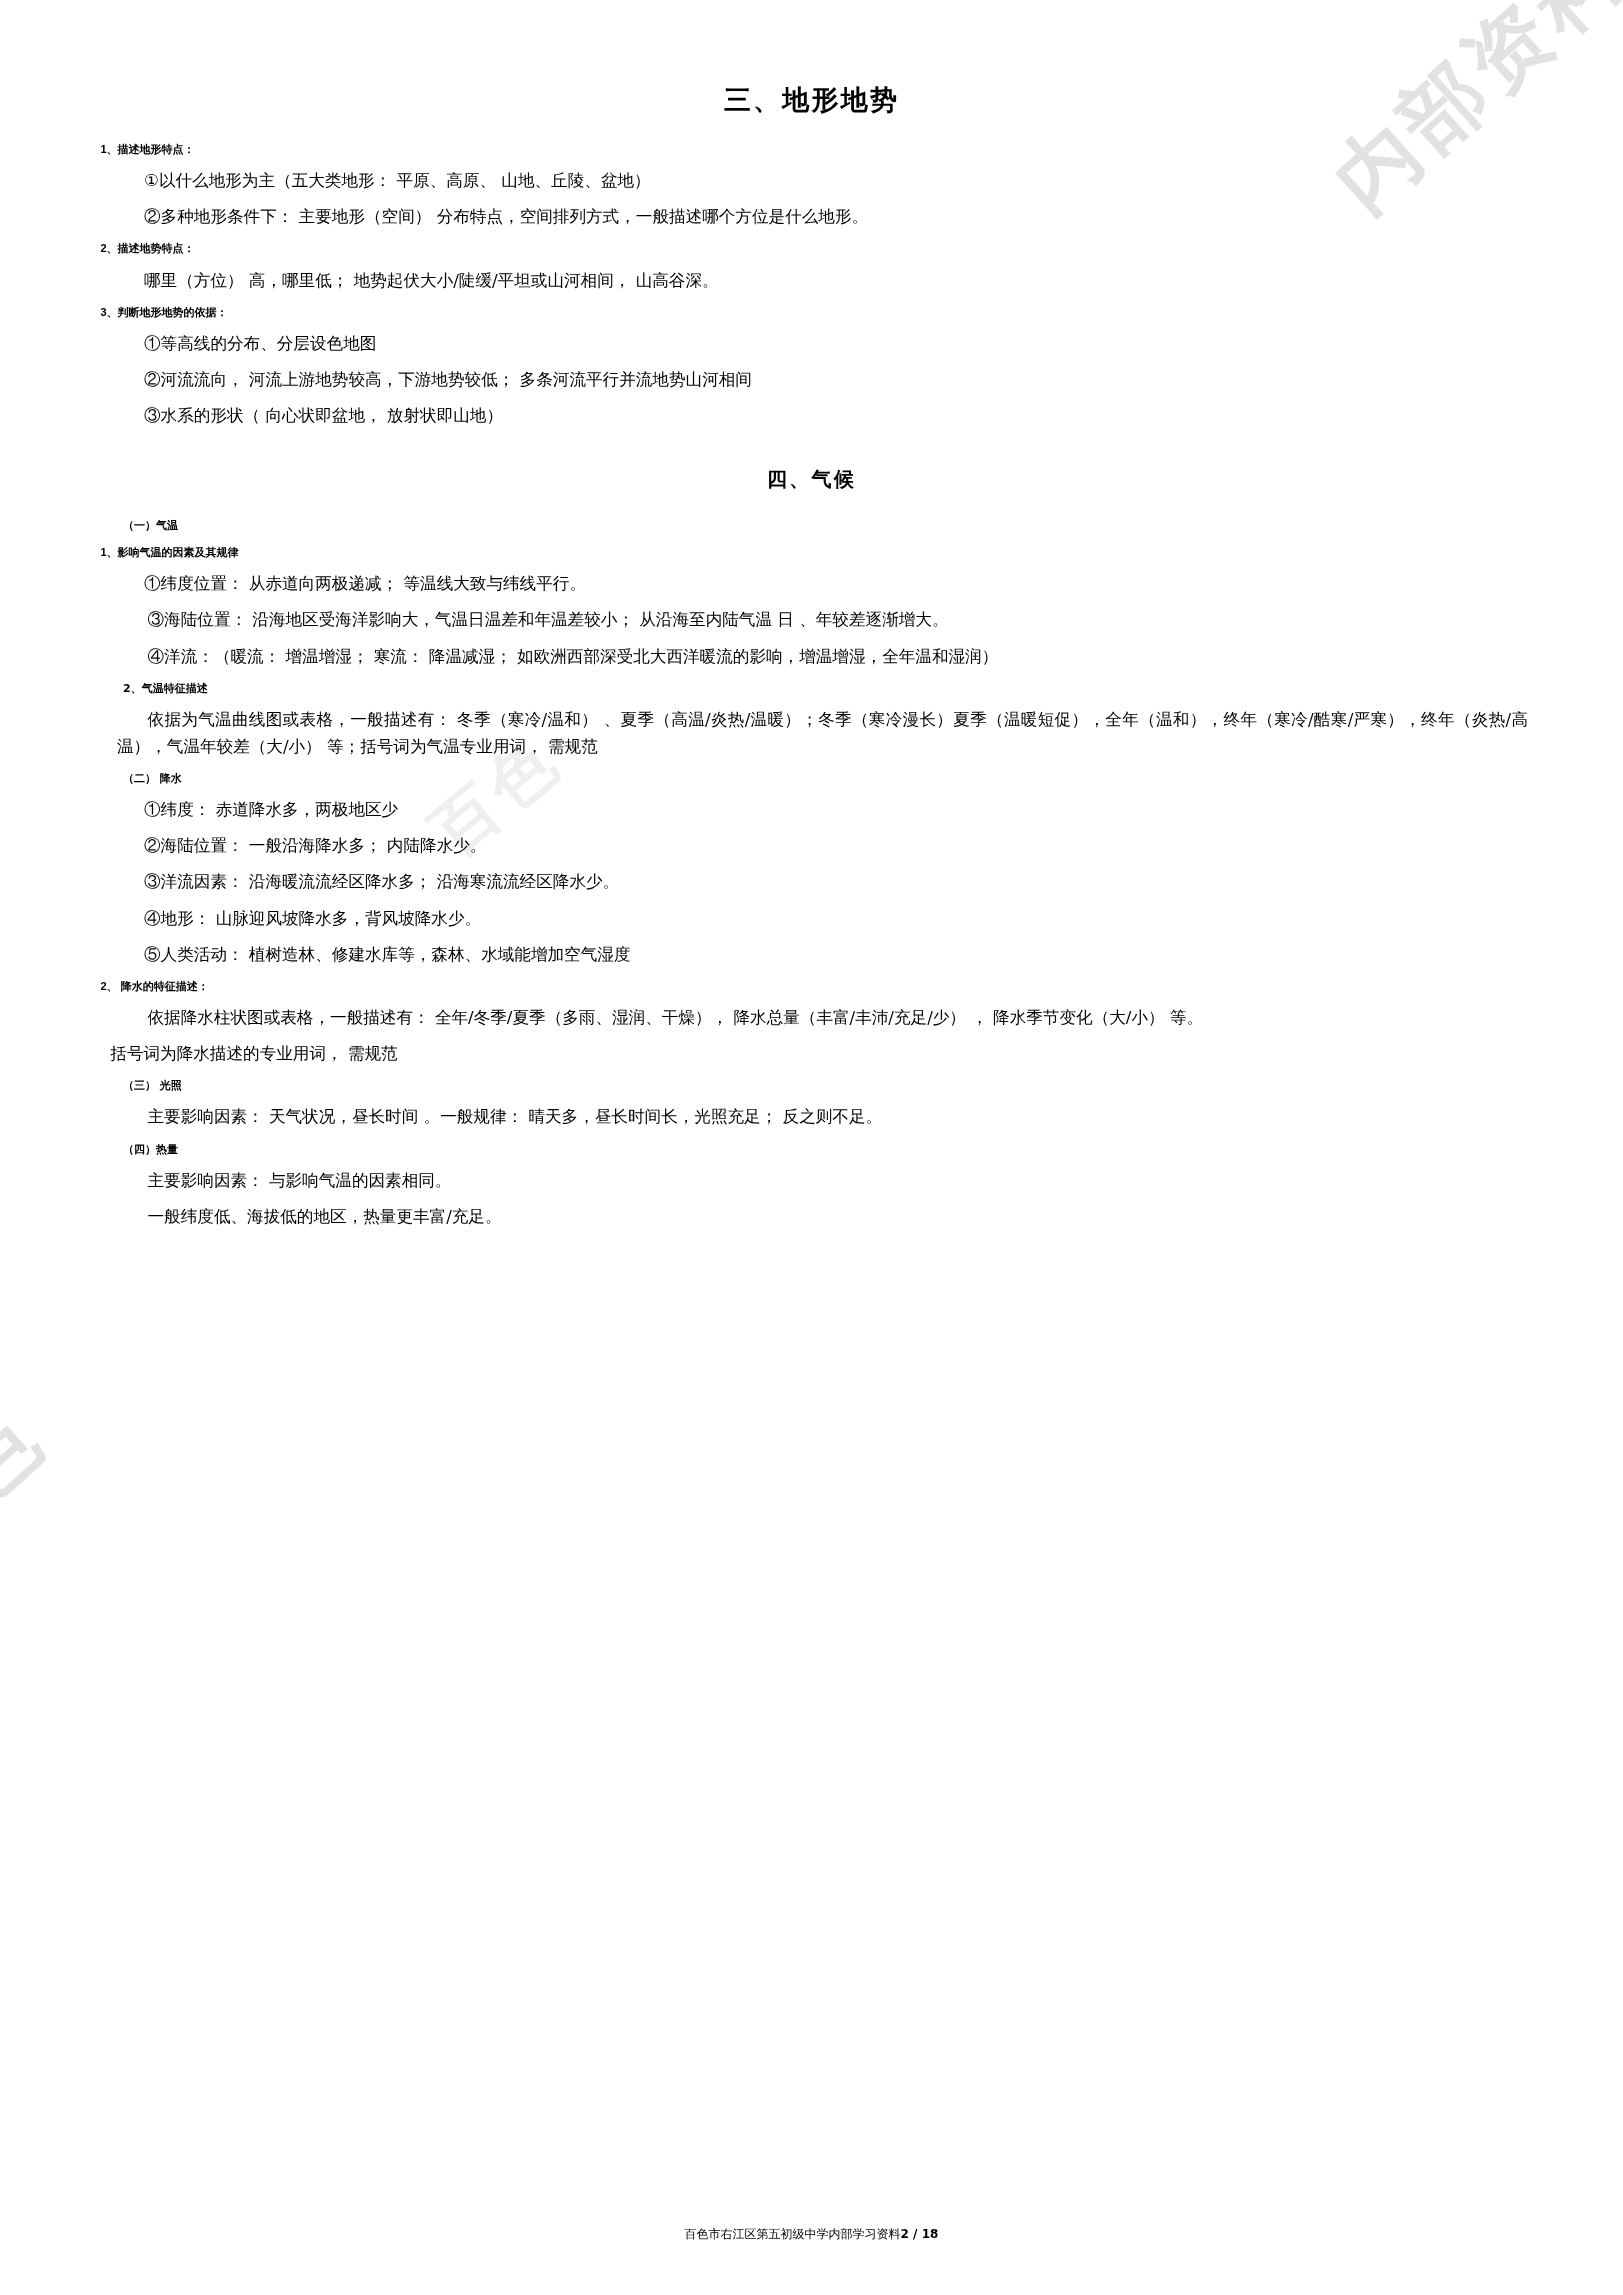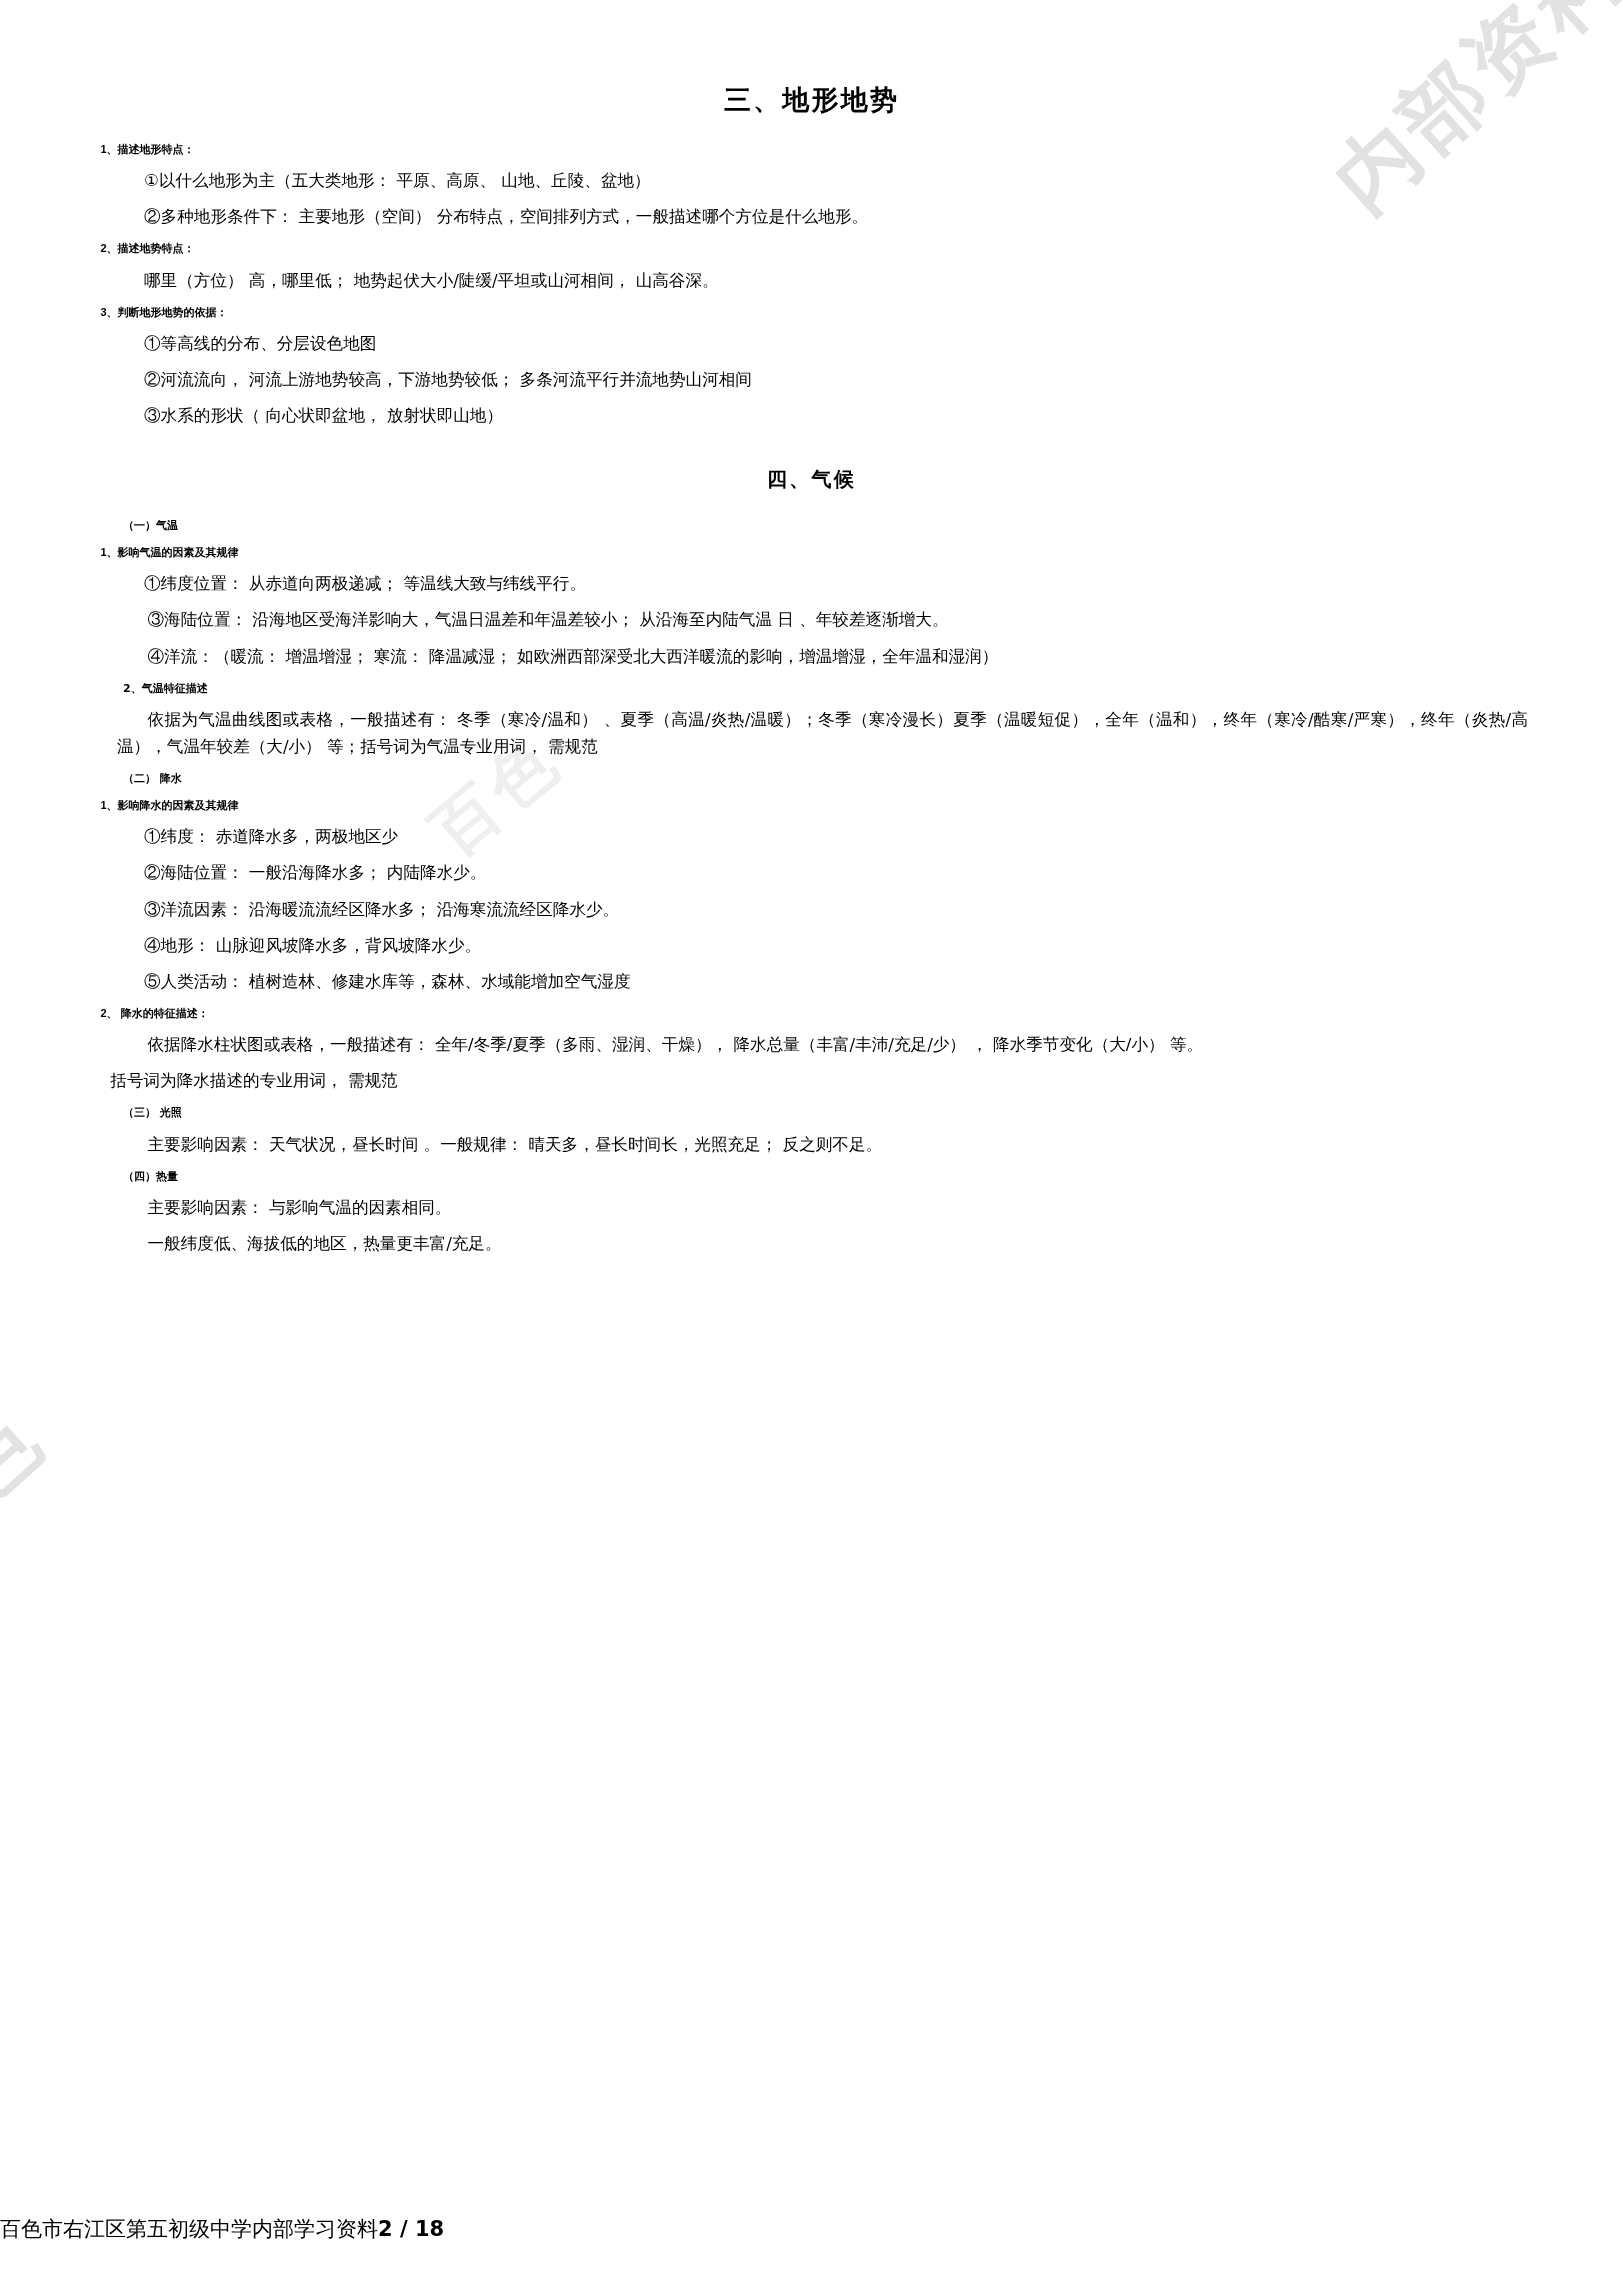--- a/index.html
+++ b/index.html
@@ -110,22 +110,22 @@
   b, .b {
     font-weight: normal;
     font-family: "DejaVu Sans", "Liberation Sans", sans-serif;
   }
 
   .footer {
     position: absolute;
     bottom: 52px;
     left: 0;
     width: 100%;
-    text-align: left;
-    font-size: 21px;
+    text-align: center;
+    font-size: 12px;
     font-family: "DejaVu Sans", "Liberation Sans", sans-serif;
     z-index: 2;
   }
   .footer .pg {
     font-weight: bold;
   }
 </style>
 </head>
 <body>
 
@@ -156,21 +156,20 @@
     <p class="sub-head">（一）气温</p>
     <p class="lvl1 plain">1、影响气温的因素及其规律</p>
     <p class="lvl2">①纬度位置： 从赤道向两极递减； 等温线大致与纬线平行。</p>
     <p class="lvl2 hang">③海陆位置： 沿海地区受海洋影响大，气温日温差和年温差较小； 从沿海至内陆气温 日 、年较差逐渐增大。</p>
     <p class="lvl2 hang">④洋流：（暖流： 增温增湿； 寒流： 降温减湿； 如欧洲西部深受北大西洋暖流的影响，增温增湿，全年温和湿润）</p>
 
     <p class="sub-head">2、气温特征描述</p>
     <p class="lvl2 hang">依据为气温曲线图或表格，<b>一般描述有</b>： 冬季（寒冷/温和） 、夏季（高温/炎热/温暖）；冬季（寒冷漫长）夏季（温暖短促），全年（温和），终年（寒冷/酷寒/严寒），终年（炎热/高温），气温年较差（大/小） 等；括号词为气温<b>专业用词， 需规范</b></p>
 
     <p class="sub-head">（二） 降水</p>
-    <p class="lvl1 plain">1、影响降水的因素及其规律</p>
     <p class="lvl2">①纬度： 赤道降水多，两极地区少</p>
     <p class="lvl2">②海陆位置： 一般沿海降水多； 内陆降水少。</p>
     <p class="lvl2">③洋流因素： 沿海暖流流经区降水多； 沿海寒流流经区降水少。</p>
     <p class="lvl2">④地形： 山脉迎风坡降水多，背风坡降水少。</p>
     <p class="lvl2">⑤人类活动： 植树造林、修建水库等，森林、水域能增加空气湿度</p>
 
     <p class="lvl1">2、 降水的特征描述：</p>
     <p class="lvl2 hang">依据降水柱状图或表格，<b>一般描述有</b>： <b>全年/冬季/夏季</b>（多雨、湿润、干燥）， <b>降水总量</b>（丰富/丰沛/充足/少） ， <b>降水季节变化（大/小）</b> 等。</p>
     <p class="lvl2 noindent">括号词为降水描述的<b>专业用词， 需规范</b></p>
 

